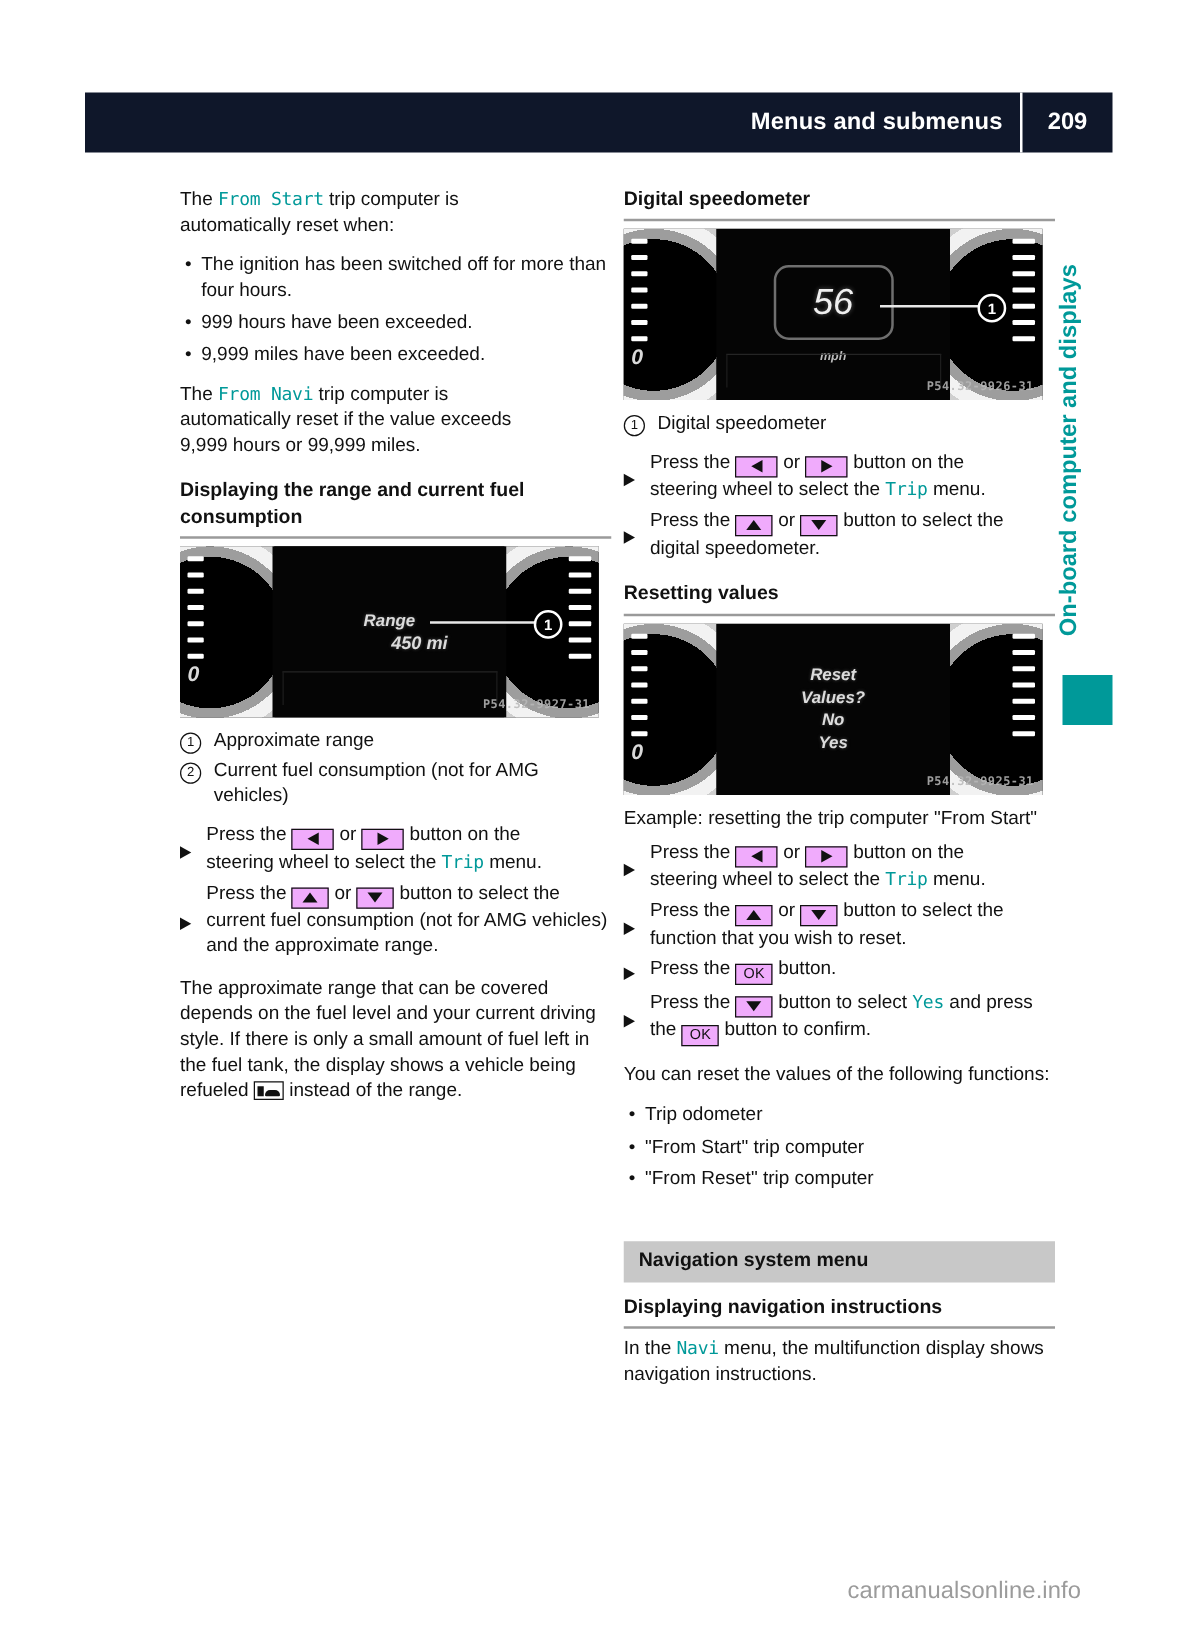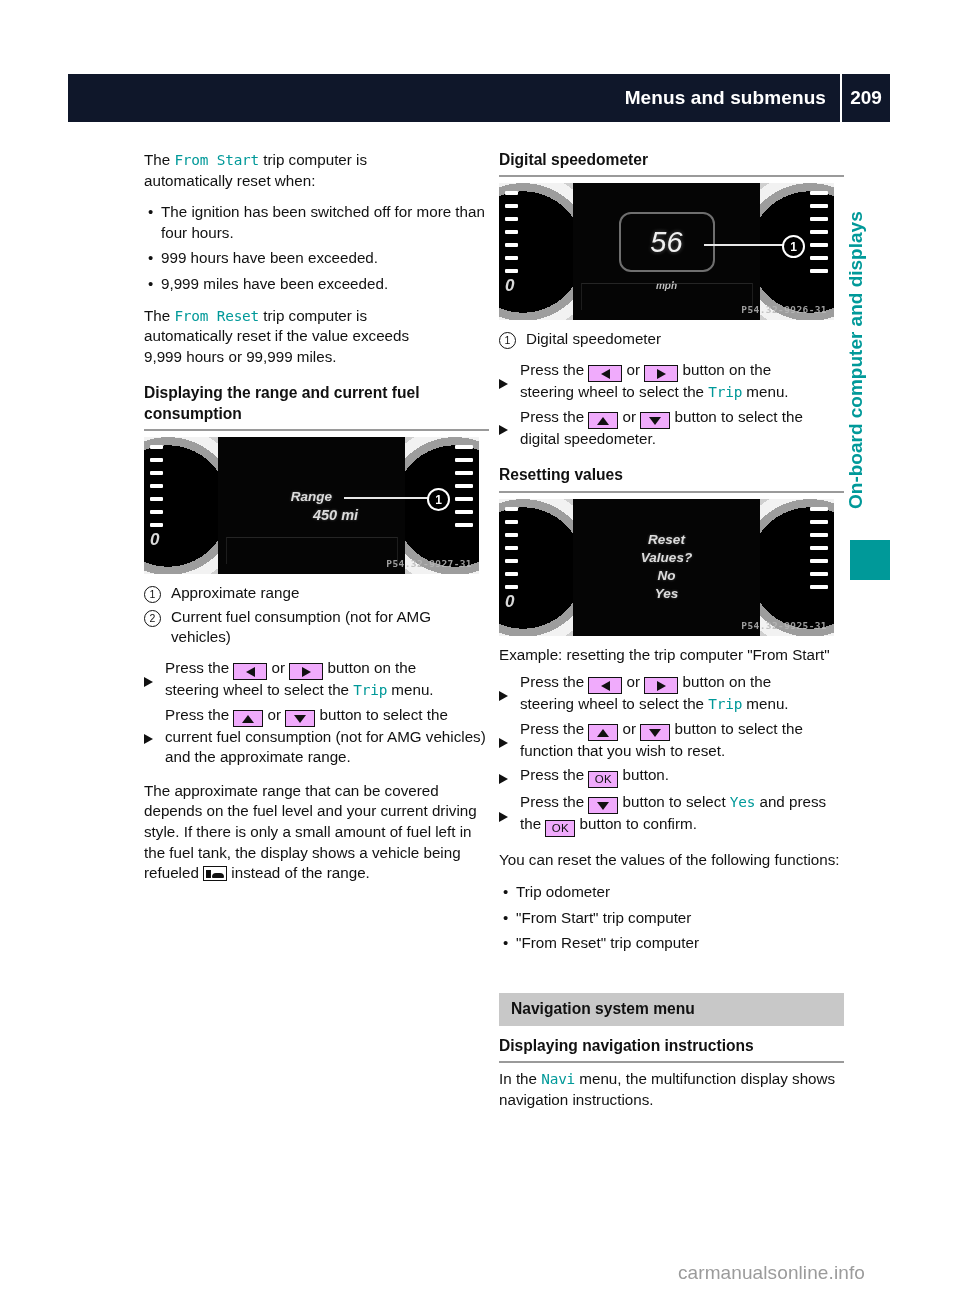--- a/index.html
+++ b/index.html
@@ -35,21 +35,21 @@
     font-weight: bold;
     padding-right: 14px;
     letter-spacing: 0.1px;
   }
   #header-divider {
     width: 2px;
     height: 48px;
     background: #ffffff;
   }
   #header-page {
-    width: 48px;
+    width: 72px;
     text-align: center;
     color: #ffffff;
     font-size: 19px;
     font-weight: bold;
   }
 
   
   #side-tab-text {
     position: absolute;
     left: 845px;
@@ -422,21 +422,21 @@
     <span>automatically reset when:</span>
   </div>
 
   <ul class="bullets">
     <li>The ignition has been switched off for more than four hours.</li>
     <li>999 hours have been exceeded.</li>
     <li>9,999 miles have been exceeded.</li>
   </ul>
 
   <div class="para">
-    <span>The </span><span class="mono-hl">From Reset</span><span> trip computer is</span><br>
+    <span>The </span><span class="mono-hl">From Navi</span><span> trip computer is</span><br>
     <span>automatically reset if the value exceeds</span><br>
     <span>9,999 hours or 99,999 miles.</span>
   </div>
 
   <h2 class="section-head">Displaying the range and current fuel consumption</h2>
 
   <div class="cluster-img">
     <div class="gauge left"></div>
     <div class="gauge right"></div>
     <div class="ticks left">

